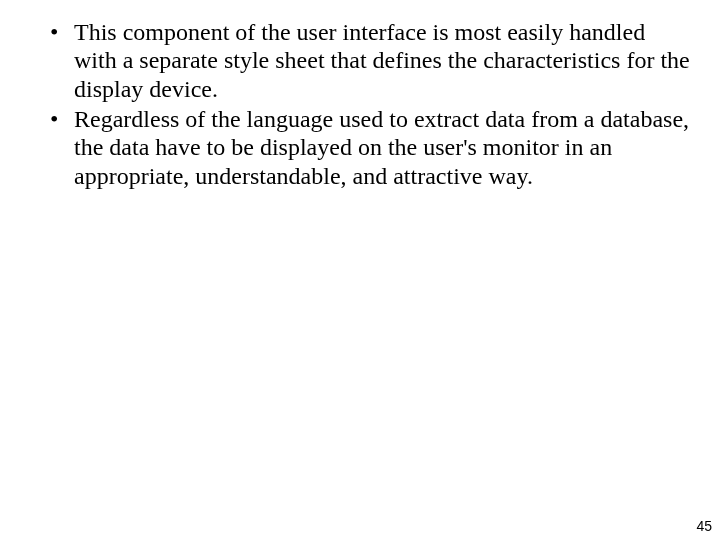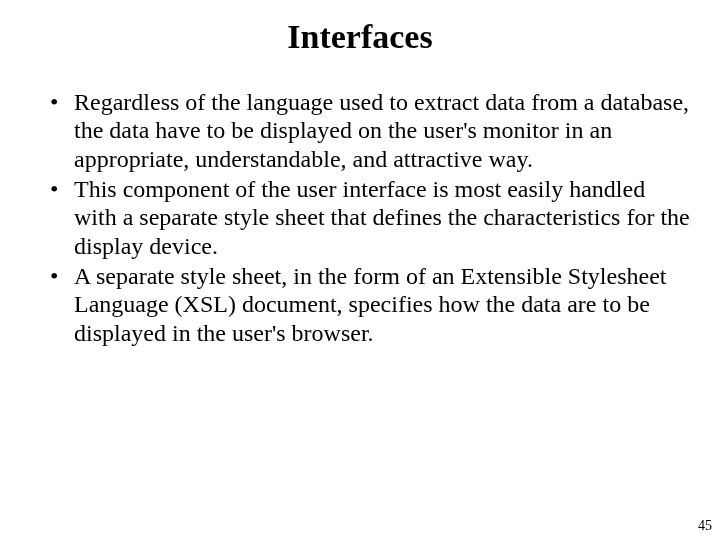--- a/index.html
+++ b/index.html
@@ -2,26 +2,24 @@
 <html><head>
 <meta charset="utf-8">
 <style>
   * { margin: 0; padding: 0; box-sizing: border-box; }
   html, body { width: 720px; height: 540px; background: #fff; font-family: "Times New Roman", Times, serif; color: #000; }
   .slide { position: relative; width: 720px; height: 540px; padding: 18px 30px 0 30px; }
   .title { font-size: 34px; font-weight: bold; text-align: center; margin-bottom: 32px; }
   ul.bullets { list-style: none; padding-left: 20px; }
   ul.bullets li { position: relative; font-size: 24px; line-height: 1.18; margin-bottom: 2px; padding-left: 24px; }
   ul.bullets li::before { content: "•"; position: absolute; left: 0; top: 0; font-size: 24px; }
-  .page-number { position: absolute; right: 8px; bottom: 6px; font-size: 14px; font-family: Liberation Serif, serif; }
+  .page-number { position: absolute; right: 8px; bottom: 6px; font-size: 14px; font-family: Liberation Sans, sans-serif; }
 </style>
 </head>
 <body>
 
 <div class="slide">
-  <h1 class="title">Interfaces</h1>
   <ul class="bullets">
+    <li>This component of the user interface is most easily handled with a separate style sheet that defines the characteristics for the display device.</li>
     <li>Regardless of the language used to extract data from a database, the data have to be displayed on the user's monitor in an appropriate, understandable, and attractive way.</li>
-    <li>This component of the user interface is most easily handled with a separate style sheet that defines the characteristics for the display device.</li>
-    <li>A separate style sheet, in the form of an Extensible Stylesheet Language (XSL) document, specifies how the data are to be displayed in the user's browser.</li>
   </ul>
   <div class="page-number">45</div>
 </div>
 
 </body></html>

